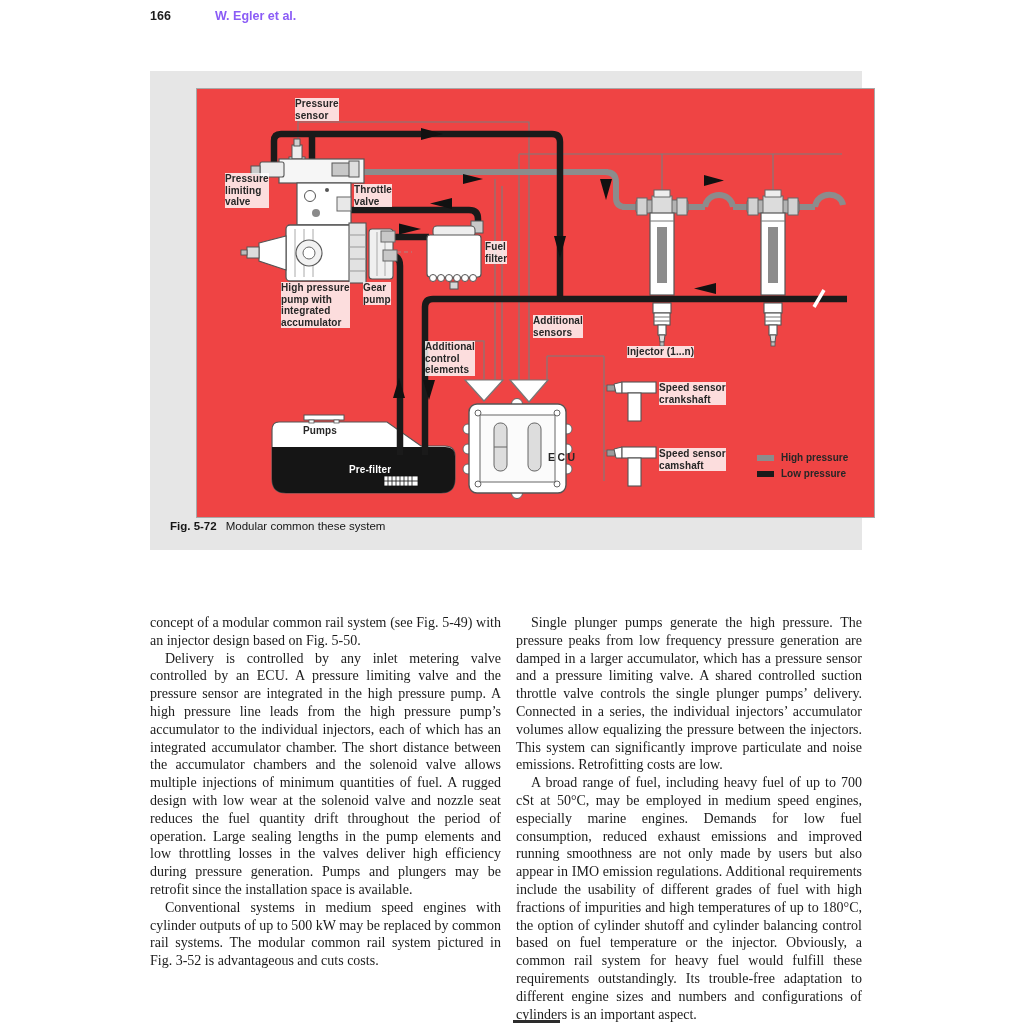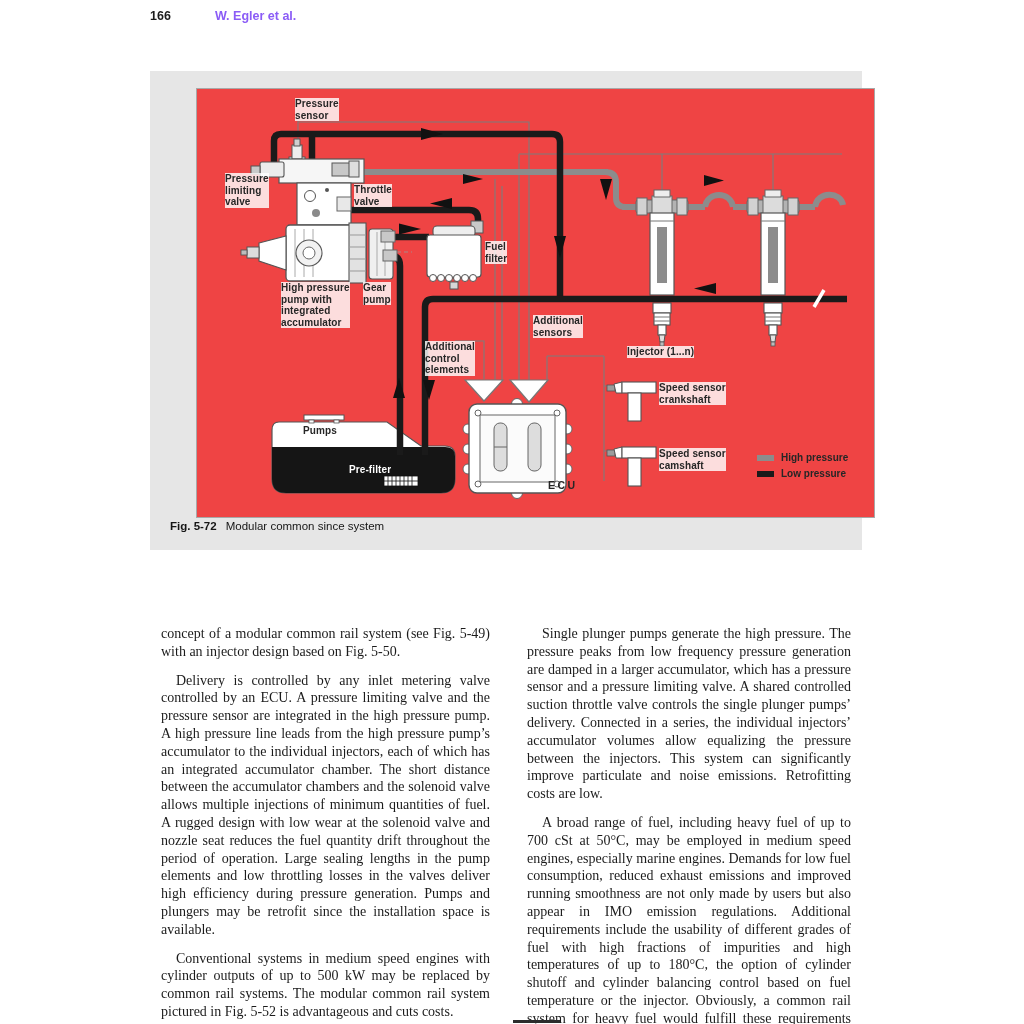--- a/index.html
+++ b/index.html
@@ -31,21 +31,21 @@
   .legend-row{display:flex;align-items:center;margin-bottom:5px;}
   .legend-swatch{width:17px;height:6px;margin-right:7px;flex:0 0 auto;}
   .legend-swatch.high{background:#8c8c8c;}
   .legend-swatch.low{background:#1a1a1a;}
   .legend-row span{font:700 10px "Liberation Sans",sans-serif;color:#262626;}
 
   
   .col{position:absolute;top:614px;text-align:justify;font:400 14px/17.8px "Liberation Serif",serif;color:#1b1b1b;hyphens:auto;}
   .col-left{left:150px;width:351px;}
   .col-right{left:516px;width:346px;}
-  .col p{margin:11px;text-indent:15px;}
+  .col p{margin:0;text-indent:15px;}
   .col p.cont{text-indent:0;}
 
   .partial-rule{position:absolute;left:513px;top:1020px;width:47px;height:3px;background:#2c2c2c;}
 </style>
 </head>
 <body>
 
 <span class="hdr-num">166</span>
 <span class="hdr-title">W. Egler et al.</span>
 
@@ -242,47 +242,47 @@
     <div class="dlabel" style="left:166px;top:193px;">Gear
 pump</div>
     <div class="dlabel" style="left:228px;top:252px;">Additional
 control
 elements</div>
     <div class="dlabel" style="left:336px;top:226px;">Additional
 sensors</div>
     <div class="dlabel" style="left:430px;top:257px;">Injector (1...n)</div>
     <div class="dlabel nobg" style="left:106px;top:336px;">Pumps</div>
     <div class="dlabel white" style="left:140px;top:375px;">Pre-filter</div>
-    <div class="dlabel ecu" style="left:303px;top:391px;padding-left:48px;">ECU</div>
+    <div class="dlabel ecu" style="left:303px;top:363px;padding-left:48px;">ECU</div>
     <div class="dlabel" style="left:462px;top:293px;">Speed sensor
 crankshaft</div>
     <div class="dlabel" style="left:462px;top:359px;">Speed sensor
 camshaft</div>
 
     <div class="legend">
       <div class="legend-row">
         <span class="legend-swatch high"></span>
         <span>High pressure</span>
       </div>
       <div class="legend-row">
         <span class="legend-swatch low"></span>
         <span>Low pressure</span>
       </div>
     </div>
   </div>
 
   <div class="fig-caption">
-    <span class="cap-label">Fig. 5-72</span><span>Modular common since system</span>
+    <span class="cap-label">Fig. 5-72</span><span>Modular common these system</span>
   </div>
 </div>
 
 <div class="col col-left">
   <p class="cont">concept of a modular common rail system (see Fig. 5-49) with an injector design based on Fig. 5-50.</p>
   <p>Delivery is controlled by any inlet metering valve controlled by an ECU. A pressure limiting valve and the pressure sensor are integrated in the high pressure pump. A high pressure line leads from the high pressure pump’s accumulator to the individual injectors, each of which has an integrated accumulator chamber. The short distance between the accumulator chambers and the solenoid valve allows multiple injections of minimum quantities of fuel. A rugged design with low wear at the solenoid valve and nozzle seat reduces the fuel quantity drift throughout the period of operation. Large sealing lengths in the pump elements and low throttling losses in the valves deliver high efficiency during pressure generation. Pumps and plungers may be retrofit since the installation space is available.</p>
-  <p>Conventional systems in medium speed engines with cylinder outputs of up to 500 kW may be replaced by common rail systems. The modular common rail system pictured in Fig. 5-52 is advantageous and cuts costs.</p>
+  <p>Conventional systems in medium speed engines with cylinder outputs of up to 500 kW may be replaced by common rail systems. The modular common rail system pictured in Fig. 3-52 is advantageous and cuts costs.</p>
 </div>
 
 <div class="col col-right">
   <p>Single plunger pumps generate the high pressure. The pressure peaks from low frequency pressure generation are damped in a larger accumulator, which has a pressure sensor and a pressure limiting valve. A shared controlled suction throttle valve controls the single plunger pumps’ delivery. Connected in a series, the individual injectors’ accumulator volumes allow equalizing the pressure between the injectors. This system can significantly improve particulate and noise emissions. Retrofitting costs are low.</p>
   <p>A broad range of fuel, including heavy fuel of up to 700 cSt at 50°C, may be employed in medium speed engines, especially marine engines. Demands for low fuel consumption, reduced exhaust emissions and improved running smoothness are not only made by users but also appear in IMO emission regulations. Additional requirements include the usability of different grades of fuel with high fractions of impurities and high temperatures of up to 180°C, the option of cylinder shutoff and cylinder balancing control based on fuel temperature or the injector. Obviously, a common rail system for heavy fuel would fulfill these requirements outstandingly. Its trouble-free adaptation to different engine sizes and numbers and configurations of cylinders is an important aspect.</p>
 </div>
 
 <div class="partial-rule"></div>
 
 </body></html>

